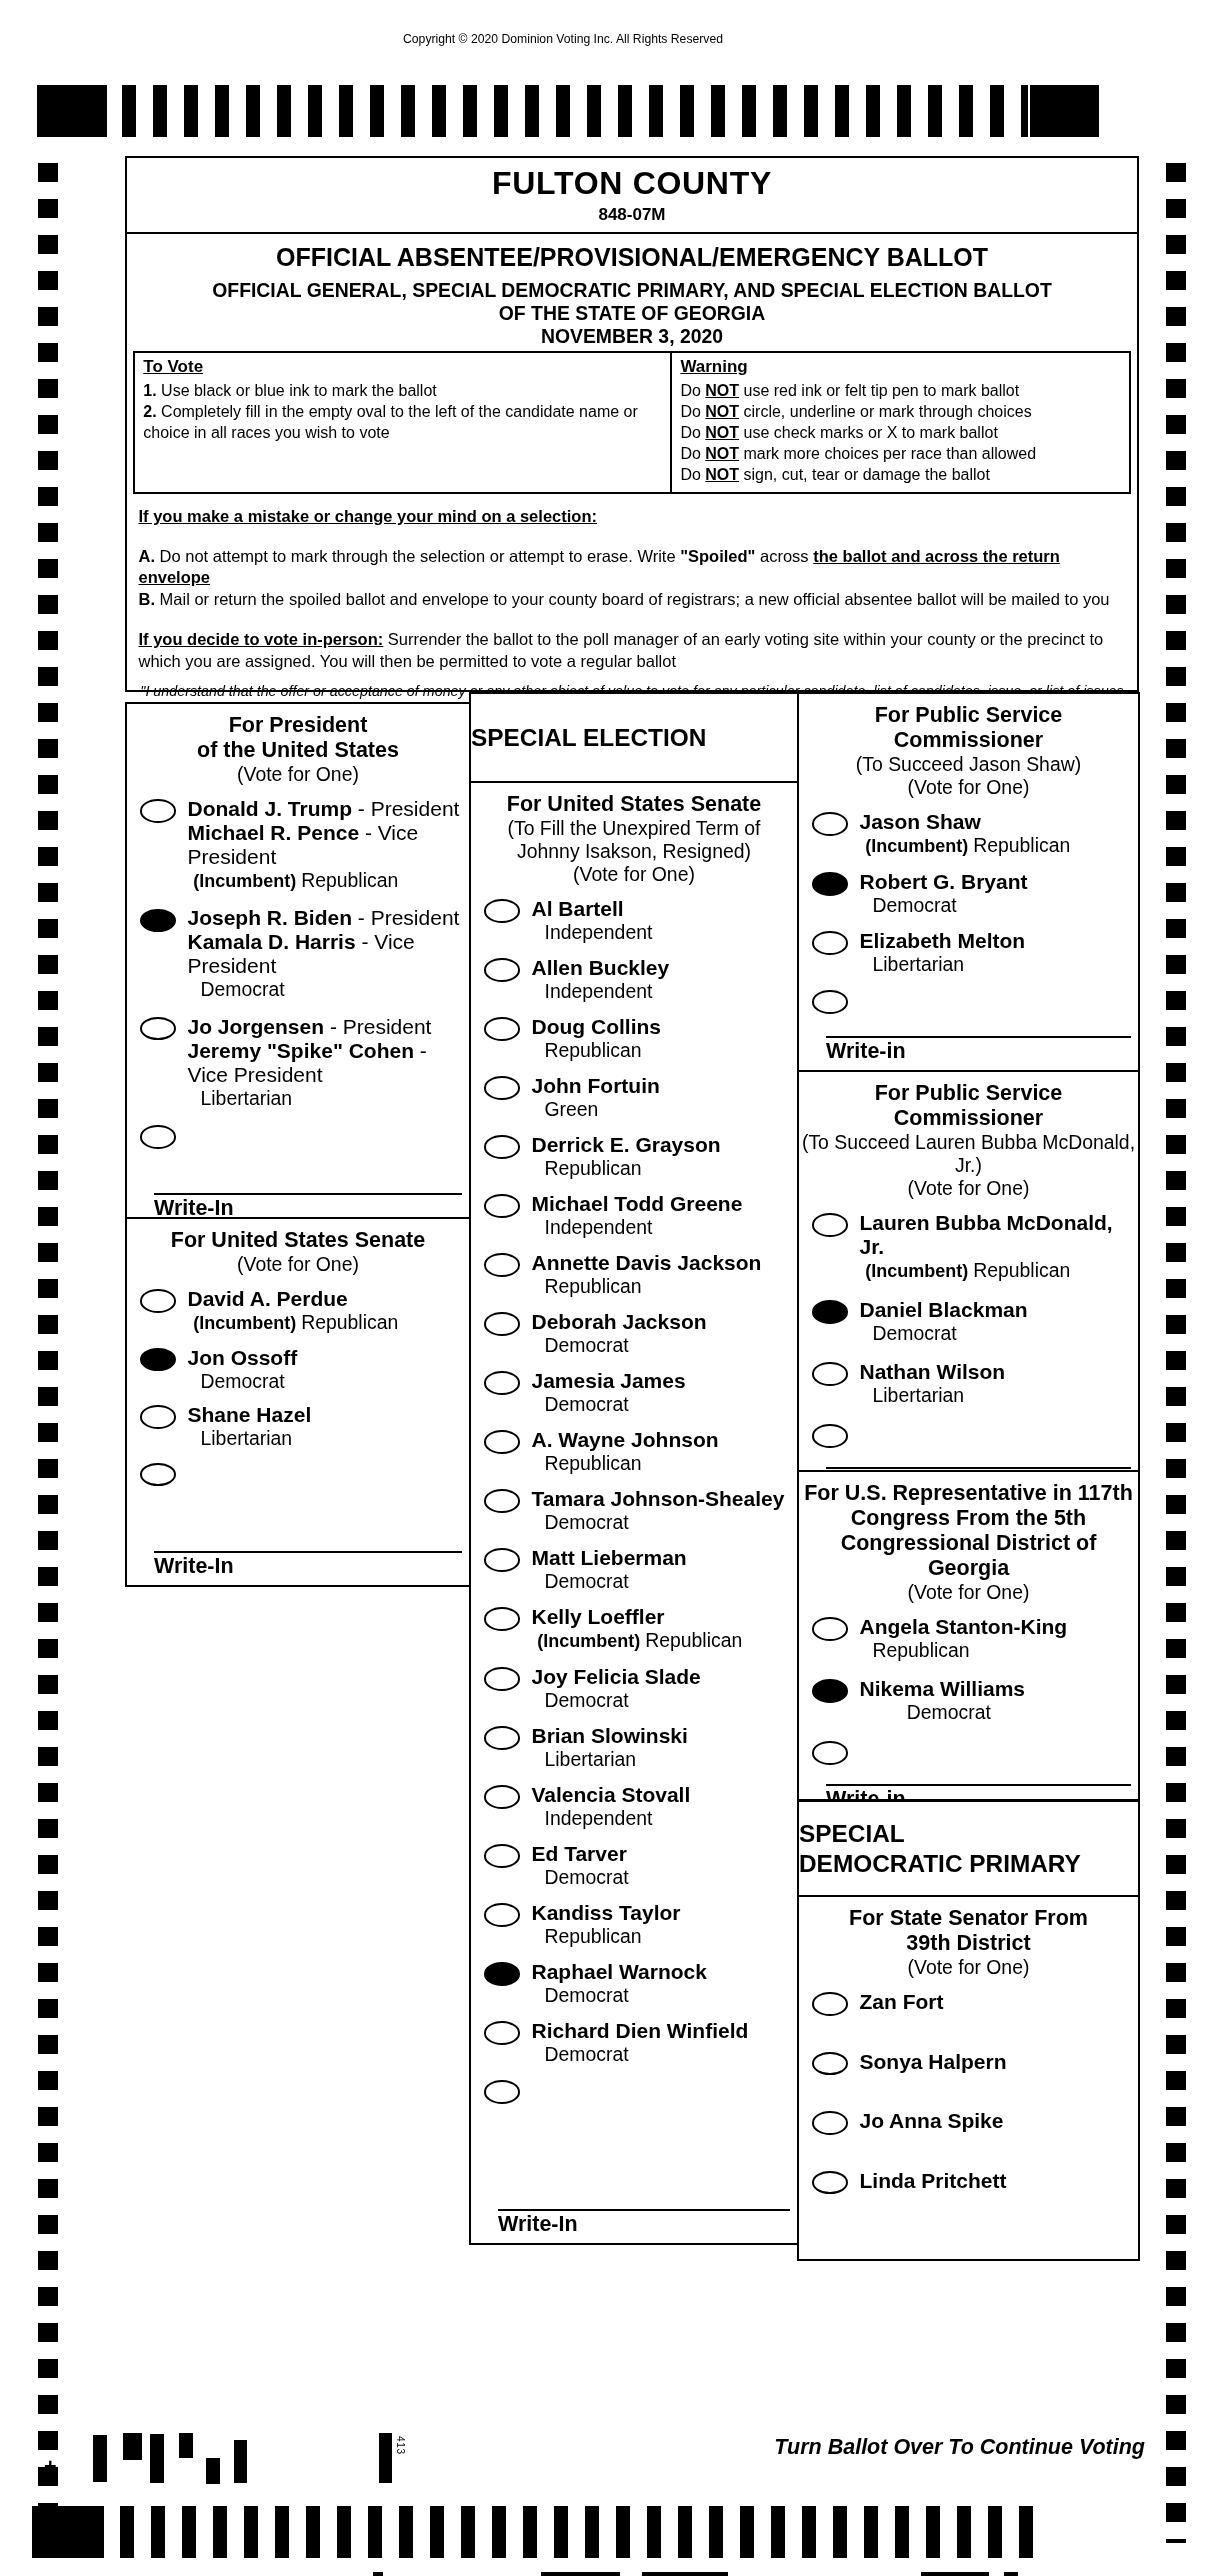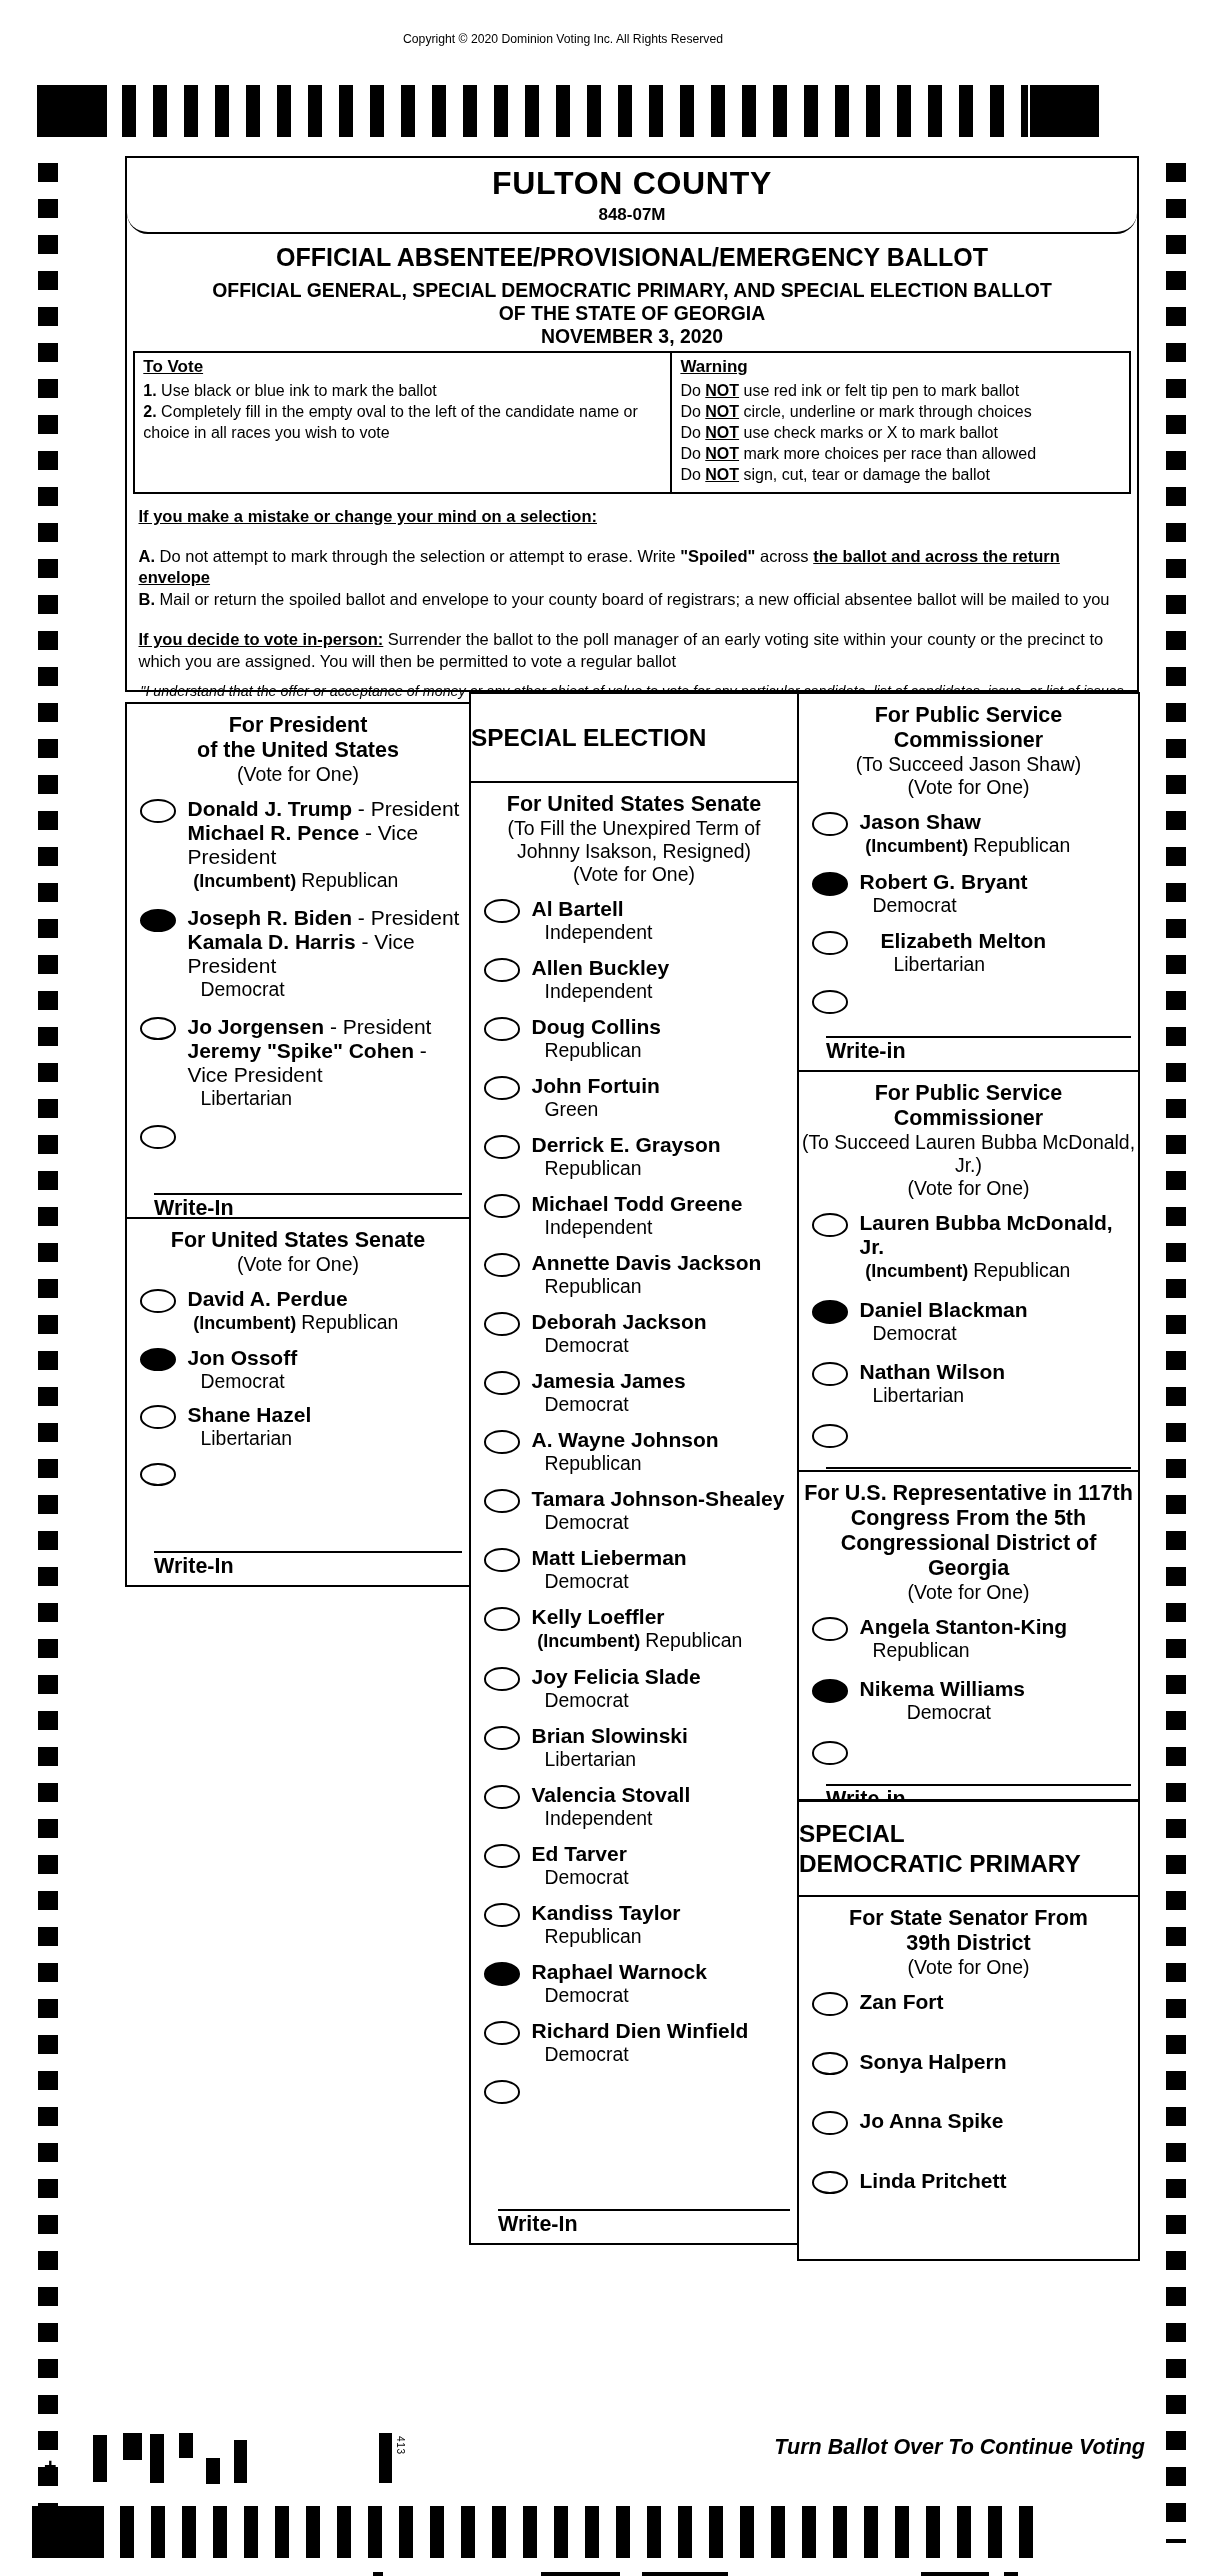--- a/index.html
+++ b/index.html
@@ -33,21 +33,21 @@
   .bc7{left:379px;top:2433px;width:13px;height:50px;}
   .stub{left:395px;top:2436px;font-size:10px;writing-mode:vertical-rl;letter-spacing:0.7px;}
   .plus{left:44px;top:2455px;font-size:21.5px;font-weight:bold;}
   .turnover{right:78px;top:2435px;font-size:21.5px;font-weight:bold;font-style:italic;}
   .frag{position:absolute;background:#000;height:4.3px;top:2572px;}
   .f1{left:373px;width:10px;} .f2{left:541px;width:79px;} .f3{left:642px;width:86px;} .f4{left:921px;width:68px;} .f5{left:1004px;width:14.3px;}
 
   
   .ballot{position:absolute;left:125px;top:0;width:1014px;height:2576px;}
   .top-section{position:absolute;left:0;top:156px;width:1014px;height:536px;border:2.2px solid #000;box-sizing:border-box;background:#fff;}
-  .county-box{border-bottom:2.9px solid #000;text-align:center;padding:7.2px 0 7.2px;border-radius:21px;}
+  .county-box{border-bottom:2.9px solid #000;text-align:center;padding:7.2px 0 7.2px;}
   .county{font-size:32px;font-weight:bold;letter-spacing:0.7px;}
   .precinct{font-size:17px;font-weight:bold;margin-top:2.9px;}
   .title-area{text-align:center;padding:8.6px 0 2.9px;}
   .ballot-title{font-size:25px;font-weight:bold;}
   .ballot-sub{font-size:19.4px;font-weight:bold;margin-top:7.2px;}
   .ballot-sub2{font-size:19.4px;font-weight:bold;}
   .ballot-date{font-size:19.4px;font-weight:bold;}
   .instr-label{font-size:17px;font-weight:bold;padding:4.3px 7.2px 1.4px;}
   .instr-box{margin:0 5.7px;border:2.2px solid #000;display:flex;box-sizing:border-box;}
   .instr-left{width:54%;border-right:2.2px solid #000;padding:4.3px 8.6px 7.2px;box-sizing:border-box;}
@@ -396,21 +396,21 @@
             <div class="cand-party inc"><span class="b">(Incumbent) </span><span>Republican</span></div>
           </div>
         </div>
         <div class="candidate" style="margin-bottom: 13px;">
           <span class="oval filled"></span>
           <div class="cand-text">
             <div class="cand-name"><span class="b">Robert G. Bryant</span></div>
             <div class="cand-party"><span>Democrat</span></div>
           </div>
         </div>
-        <div class="candidate" style="margin-bottom: 13px; gap: 21px;">
+        <div class="candidate" style="margin-bottom: 13px;">
           <span class="oval"></span>
           <div class="cand-text">
             <div class="cand-name"><span class="b">Elizabeth Melton</span></div>
             <div class="cand-party"><span>Libertarian</span></div>
           </div>
         </div>
         <div class="candidate" style="margin-bottom: 13px; min-height: 29px;">
           <span class="oval"></span>
         </div>
         <div class="writein"><span class="writein-label">Write-in</span></div>

